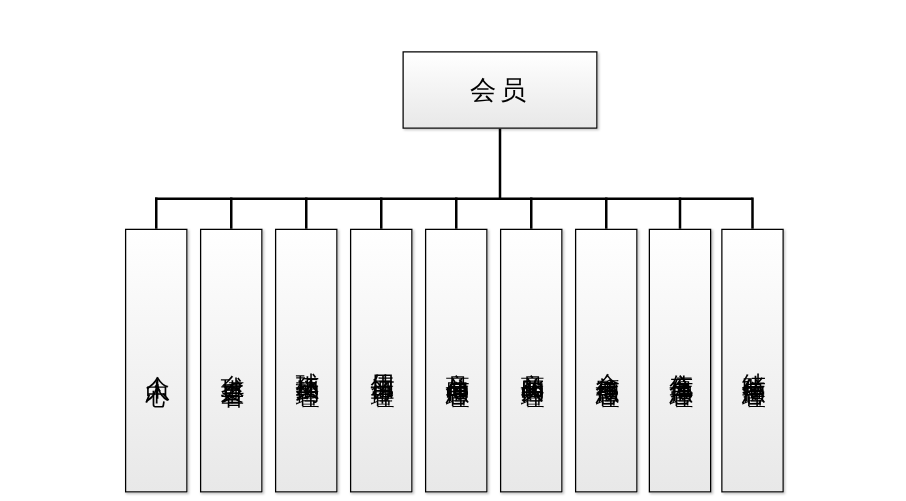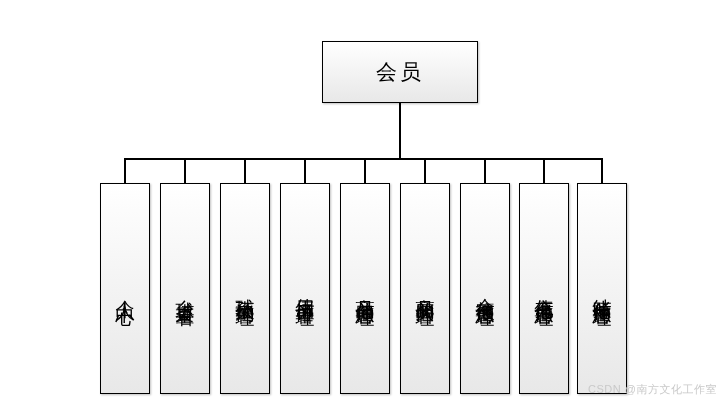--- a/index.html
+++ b/index.html
@@ -129,14 +129,13 @@
   <div class="node leaf" style="left:460px;">
     <span class="label">余额信息管理</span>
   </div>
   <div class="node leaf" style="left:519px;">
     <span class="label">充值信息管理</span>
   </div>
   <div class="node leaf" style="left:577px;">
     <span class="label">结账信息管理</span>
   </div>
 
-  <div class="watermark">CSDN @南方文化工作室</div>
 </div>
 
 </body></html>

